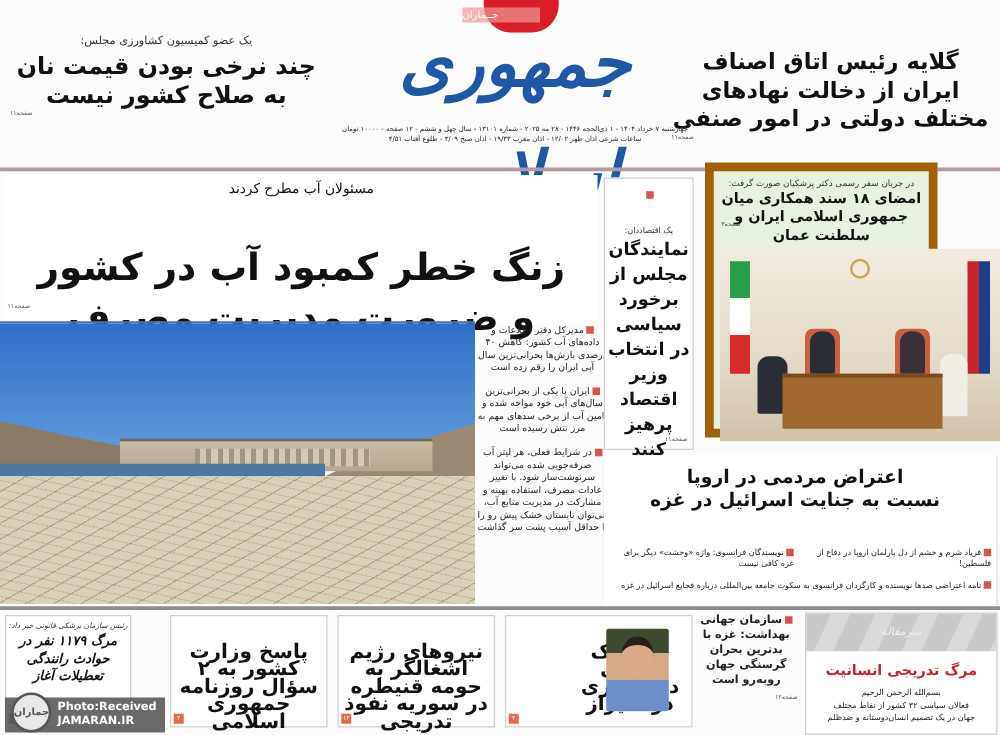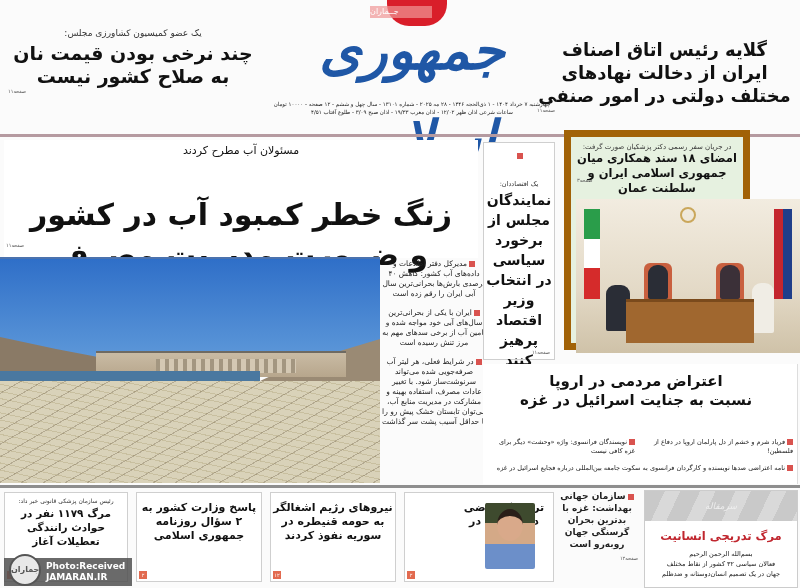--- a/index.html
+++ b/index.html
@@ -74,23 +74,23 @@
   #europe .headline { position: absolute; right: 20px; left: 12px; top: 8px; text-align: center; font-size: 15px; font-weight: bold; line-height: 19px; }
   #europe .sub { position: absolute; font-size: 6.5px; line-height: 9px; color: #222; }
   #europe .sub1 { right: 4px; top: 74px; width: 150px; text-align: right; }
   #europe .sub2 { left: 12px; top: 74px; width: 140px; text-align: right; }
   #europe .sub3 { right: 4px; top: 100px; width: 300px; text-align: right; }
 
   #bottom-rule { left: 0; top: 485px; width: 800px; height: 3px; background: #8e8e8e; }
 
   
   .bbox { position: absolute; top: 492px; height: 90px; background: #fff; border: 1px solid #cfcfcf; text-align: center; }
-  .bbox .headline { font-size: 11px; font-weight: bold; line-height: 14px; margin-top: 8px; }
+  .bbox .headline { font-size: 16px; font-weight: bold; line-height: 14px; margin-top: 21px; }
   .bbox .kicker { font-size: 6px; margin-top: 4px; }
-  #bb-crash { left: 4px; width: 124px; }
+  #bb-crash { left: 4px; width: 101px; font-style: italic; }
   #bb-crash .headline { margin-top: 2px; font-size: 10.5px; }
   #bb-ministry { left: 136px; width: 126px; }
   #bb-golan { left: 270px; width: 126px; }
   #bb-judge { left: 404px; width: 150px; }
   #bb-judge .headline { position: absolute; right: 6px; top: 0; width: 86px; }
   #judge-photo { position: absolute; left: 80px; top: 10px; width: 50px; height: 66px; background: linear-gradient(#3e4a2e 0 30%, #d4a987 30% 62%, #6c8fc9 62%); border-radius: 2px; }
   #judge-face { position: absolute; left: 92px; top: 16px; width: 26px; height: 32px; border-radius: 50%; background: #d9a98a; border-top: 7px solid #2a1e18; }
   #who { left: 556px; top: 490px; width: 82px; height: 94px; text-align: center; font-size: 9px; line-height: 12px; font-weight: bold; color: #222; }
   #who .pageref { display: block; text-align: right; margin-top: 2px; font-weight: normal; }
   #editorial { left: 644px; top: 490px; width: 154px; height: 98px; background: #fff; border: 1px solid #ccc; overflow: hidden; text-align: center; }
@@ -201,21 +201,21 @@
 <div id="bb-crash" class="bbox">
   <div class="kicker">رئیس سازمان پزشکی قانونی خبر داد:</div>
   <div class="headline">مرگ ۱۱۷۹ نفر در حوادث رانندگی تعطیلات آغاز</div>
   <div class="tag" style="left:2px;bottom:2px">۴</div>
 </div>
 <div id="bb-ministry" class="bbox">
   <div class="headline">پاسخ وزارت کشور به ۲ سؤال روزنامه جمهوری اسلامی</div>
   <div class="tag" style="left:2px;bottom:2px">۲</div>
 </div>
 <div id="bb-golan" class="bbox">
-  <div class="headline">نیروهای رژیم اشغالگر به حومه قنیطره در سوریه نفوذ کردند</div>
+  <div class="headline">نیروهای رژیم اشغالگر به حومه قنیطره در سوریه نفوذ تدریجی</div>
   <div class="tag" style="left:2px;bottom:2px">۱۲</div>
 </div>
 <div id="bb-judge" class="bbox">
   <div class="headline">ترور یک قاضی دادگستری در شیراز</div>
   <div id="judge-photo"></div>
   <div id="judge-face"></div>
   <div class="tag" style="left:2px;bottom:2px">۲</div>
 </div>
 <div id="who" class="abs">
   <span class="redsq"></span><span>سازمان جهانی بهداشت: غزه با بدترین بحران گرسنگی جهان روبه‌رو است</span>

